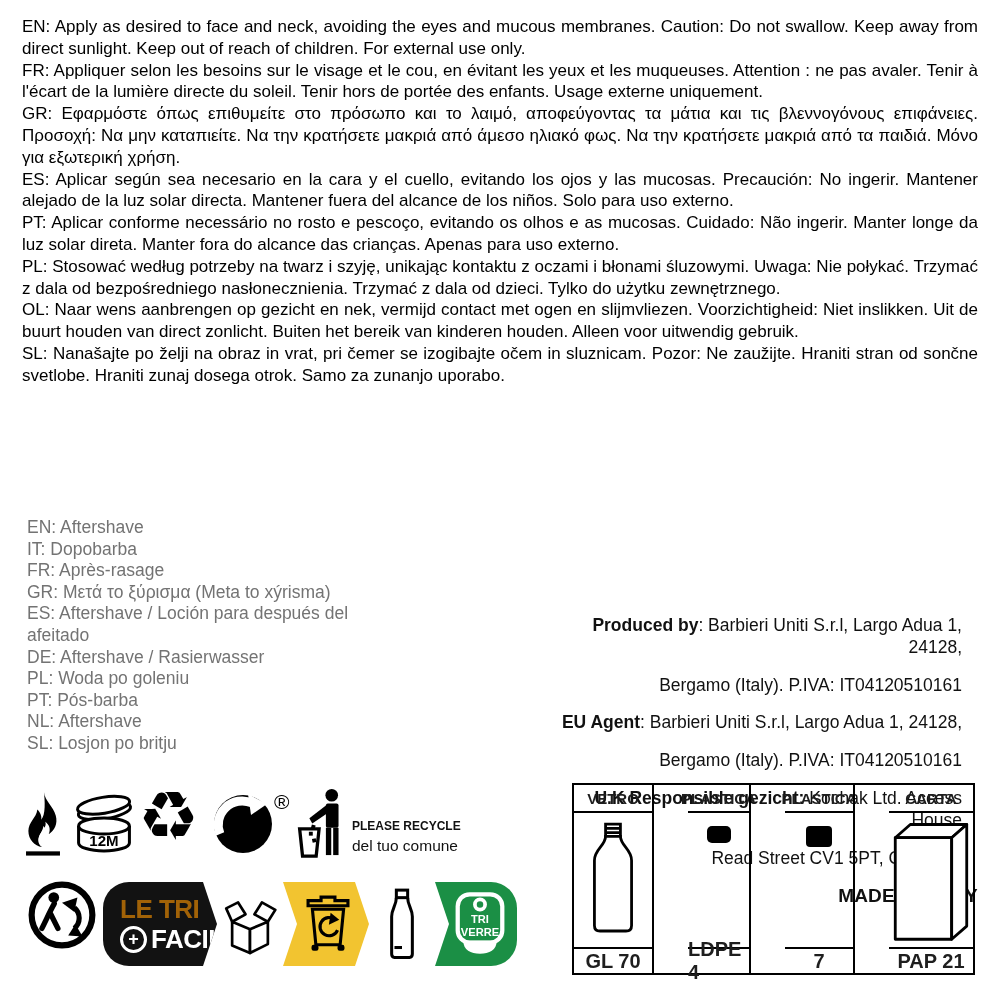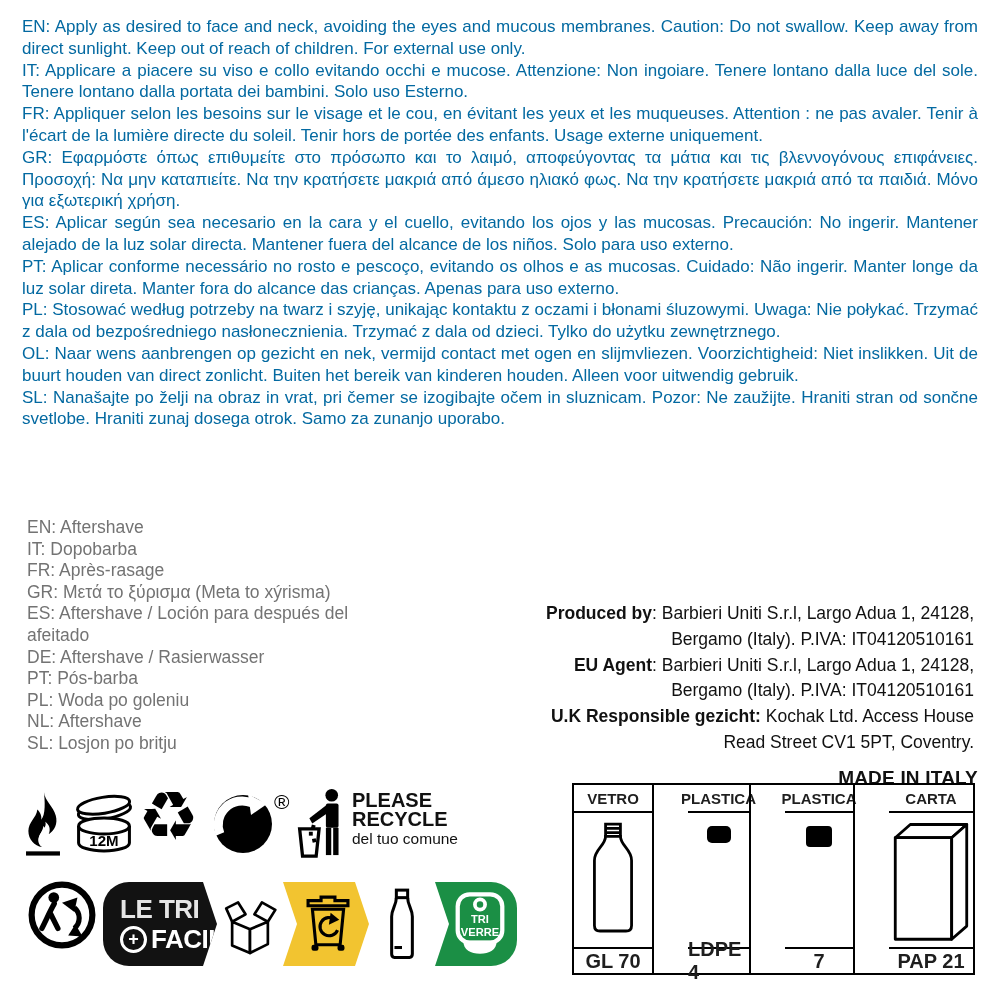--- a/index.html
+++ b/index.html
@@ -1,55 +1,55 @@
 <!DOCTYPE html>
 <html><head>
 <meta charset="utf-8">
 <style>
   html,body{margin:0;padding:0;background:#fff;}
   body{width:1000px;height:1000px;position:relative;overflow:hidden;
        font-family:"Liberation Sans","DejaVu Sans",sans-serif;color:#1e1e1e;}
 
   
   .directions{position:absolute;left:22px;top:16px;width:956px;
-              font-size:17px;line-height:21.8px;text-align:justify;color:#0369a1;}
+              font-size:17px;line-height:21.8px;text-align:justify;color:#000000;}
   .directions p{margin:0;}
 
   
   .names{position:absolute;left:27px;top:517px;width:360px;
          font-size:17.5px;line-height:21.6px;color:#737373;}
   .names p{margin:0;}
 
   
   .producer{position:absolute;left:528px;top:599px;width:450px;
             text-align:right;font-size:17.5px;line-height:21.8px;color:#111;}
-  .producer p{margin:4px;}
+  .producer p{margin:16px;}
   .producer b{font-weight:bold;}
   .made-in{margin-top:13px;font-weight:bold;font-size:19px;letter-spacing:.2px;}
 
   
   .abs{position:absolute;}
   .recycle-note{position:absolute;left:352px;top:791px;width:150px;line-height:19px;color:#111;}
-  .recycle-note .t{font-weight:bold;font-size:20px;}
+  .recycle-note .t{font-weight:bold;font-size:12px;margin-top:26px;}
   .recycle-note .s{font-size:15.5px;}
   .mobius{position:absolute;left:138px;top:782px;font-size:68px;line-height:70px;color:#000;
           font-family:"DejaVu Sans",sans-serif;}
 
   
   .banner{position:absolute;left:103px;top:882px;height:84px;display:flex;}
   .sec{height:84px;display:flex;align-items:center;justify-content:center;}
   .sec-black{width:114px;background:#121212;border-radius:26px 0 0 26px;
              clip-path:polygon(0 0,calc(100% - 14px) 0,100% 50%,calc(100% - 14px) 100%,0 100%);
              flex-direction:column;align-items:flex-start;padding-left:17px;box-sizing:border-box;}
   .sec-white{width:66px;background:#fff;}
   .sec-yellow{width:86px;background:#F2C430;
              clip-path:polygon(0 0,calc(100% - 14px) 0,100% 50%,calc(100% - 14px) 100%,0 100%,14px 50%);}
   .sec-green{width:82px;background:#1B8F45;border-radius:0 26px 26px 0;
              clip-path:polygon(0 0,100% 0,100% 100%,0 100%,14px 50%);}
-  .tri-line1{color:#e5e5e5;font-weight:900;font-size:26px;line-height:26px;letter-spacing:-.5px;}
+  .tri-line1{color:#a16207;font-weight:900;font-size:26px;line-height:26px;letter-spacing:-.5px;}
   .tri-row{display:flex;align-items:center;gap:4px;margin-top:4px;}
   .plus-circle{width:21px;height:21px;border:3px solid #fff;border-radius:50%;
                color:#fff;font-weight:900;font-size:18px;line-height:20px;
                display:flex;align-items:center;justify-content:center;}
   .tri-line2{color:#fff;font-weight:900;font-size:26px;line-height:26px;letter-spacing:-.5px;}
 
   
   .mat-table{position:absolute;left:572px;top:783px;width:403px;height:192px;
              border:2px solid #000;display:flex;box-sizing:border-box;}
   .mat-col{display:flex;flex-direction:column;box-sizing:border-box;}
@@ -61,40 +61,39 @@
   .mat-code{height:24px;border-top:2px solid #000;display:flex;align-items:center;
             justify-content:center;font-weight:bold;font-size:20px;}
   .blob-small{margin-top:13px;width:24px;height:17px;background:#000;border-radius:5px;}
   .blob-large{margin-top:13px;width:26px;height:21px;background:#000;border-radius:4px;}
 </style>
 </head>
 <body>
 
 <div class="directions">
   <p>EN: Apply as desired to face and neck, avoiding the eyes and mucous membranes. Caution: Do not swallow. Keep away from direct sunlight. Keep out of reach of children. For external use only.</p>
-  <p>IT: Applicare a piacere su viso e collo evitando occhi e mucose. Attenzione: Non ingoiare. Tenere lontano dalla luce del sole. Tenere lontano dalla portata dei bambini. Solo uso Esterno.</p>
   <p>FR: Appliquer selon les besoins sur le visage et le cou, en évitant les yeux et les muqueuses. Attention : ne pas avaler. Tenir à l'écart de la lumière directe du soleil. Tenir hors de portée des enfants. Usage externe uniquement.</p>
   <p>GR: Εφαρμόστε όπως επιθυμείτε στο πρόσωπο και το λαιμό, αποφεύγοντας τα μάτια και τις βλεννογόνους επιφάνειες. Προσοχή: Να μην καταπιείτε. Να την κρατήσετε μακριά από άμεσο ηλιακό φως. Να την κρατήσετε μακριά από τα παιδιά. Μόνο για εξωτερική χρήση.</p>
   <p>ES: Aplicar según sea necesario en la cara y el cuello, evitando los ojos y las mucosas. Precaución: No ingerir. Mantener alejado de la luz solar directa. Mantener fuera del alcance de los niños. Solo para uso externo.</p>
   <p>PT: Aplicar conforme necessário no rosto e pescoço, evitando os olhos e as mucosas. Cuidado: Não ingerir. Manter longe da luz solar direta. Manter fora do alcance das crianças. Apenas para uso externo.</p>
   <p>PL: Stosować według potrzeby na twarz i szyję, unikając kontaktu z oczami i błonami śluzowymi. Uwaga: Nie połykać. Trzymać z dala od bezpośredniego nasłonecznienia. Trzymać z dala od dzieci. Tylko do użytku zewnętrznego.</p>
   <p>OL: Naar wens aanbrengen op gezicht en nek, vermijd contact met ogen en slijmvliezen. Voorzichtigheid: Niet inslikken. Uit de buurt houden van direct zonlicht. Buiten het bereik van kinderen houden. Alleen voor uitwendig gebruik.</p>
   <p>SL: Nanašajte po želji na obraz in vrat, pri čemer se izogibajte očem in sluznicam. Pozor: Ne zaužijte. Hraniti stran od sončne svetlobe. Hraniti zunaj dosega otrok. Samo za zunanjo uporabo.</p>
 </div>
 
 <div class="names">
   <p>EN: Aftershave</p>
   <p>IT: Dopobarba</p>
   <p>FR: Après-rasage</p>
   <p>GR: Μετά το ξύρισμα (Meta to xýrisma)</p>
   <p>ES: Aftershave / Loción para después del</p>
   <p>afeitado</p>
   <p>DE: Aftershave / Rasierwasser</p>
+  <p>PL: Woda po goleniu</p>
   <p>PT: Pós-barba</p>
-  <p>PL: Woda po goleniu</p>
   <p>NL: Aftershave</p>
   <p>SL: Losjon po britju</p>
 </div>
 
 <div class="producer">
   <p><b>Produced by</b><span>: Barbieri Uniti S.r.l, Largo Adua 1, 24128,</span></p>
   <p><b></b><span>Bergamo (Italy).  P.IVA: IT04120510161</span></p>
   <p><b>EU Agent</b><span>: Barbieri Uniti S.r.l, Largo Adua 1, 24128,</span></p>
   <p><b></b><span>Bergamo (Italy).  P.IVA: IT04120510161</span></p>
   <p><b>U.K Responsible gezicht:</b><span> Kochak Ltd. Access House</span></p>

